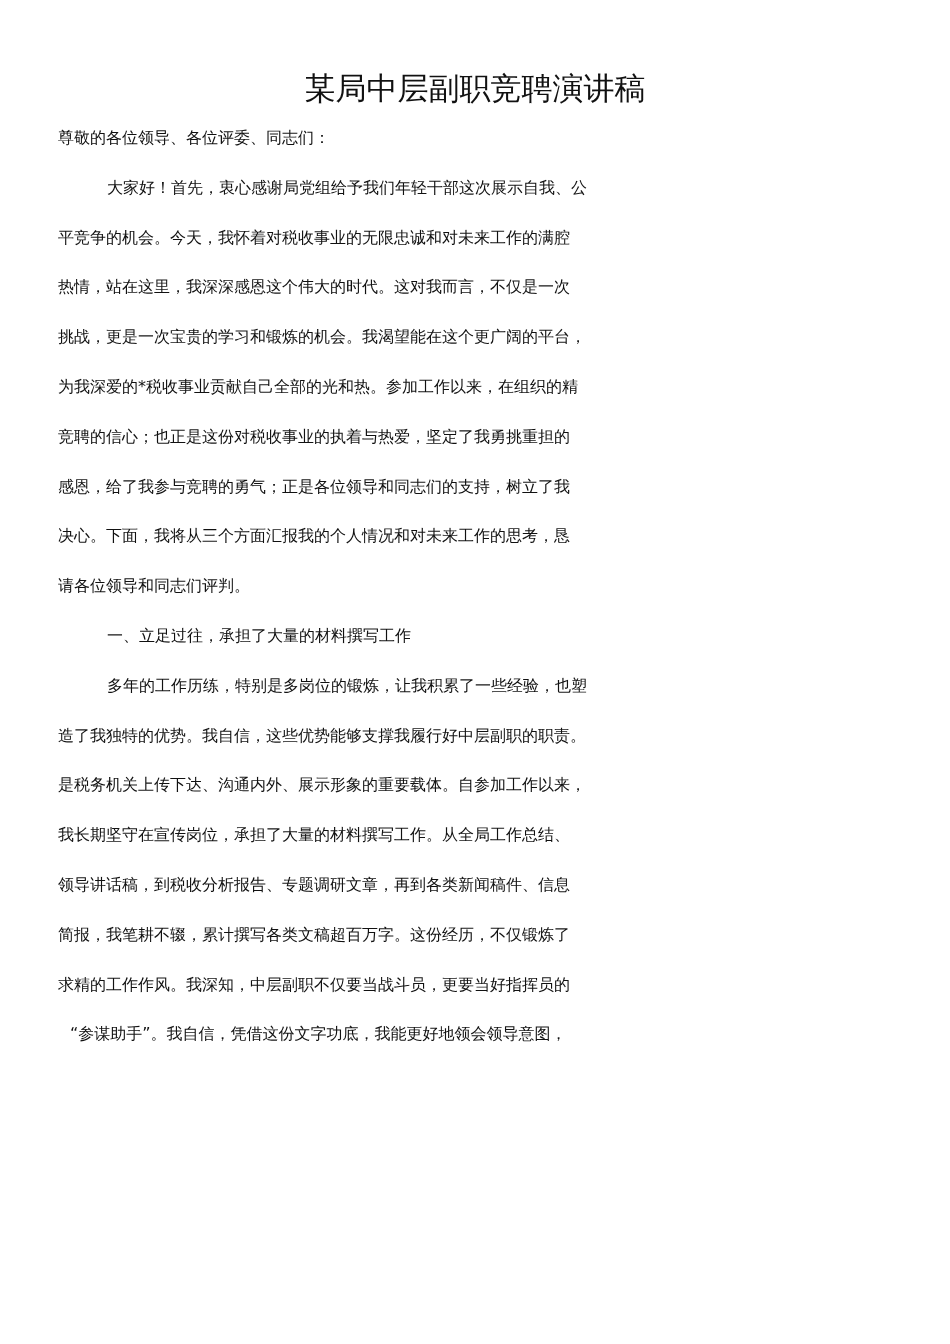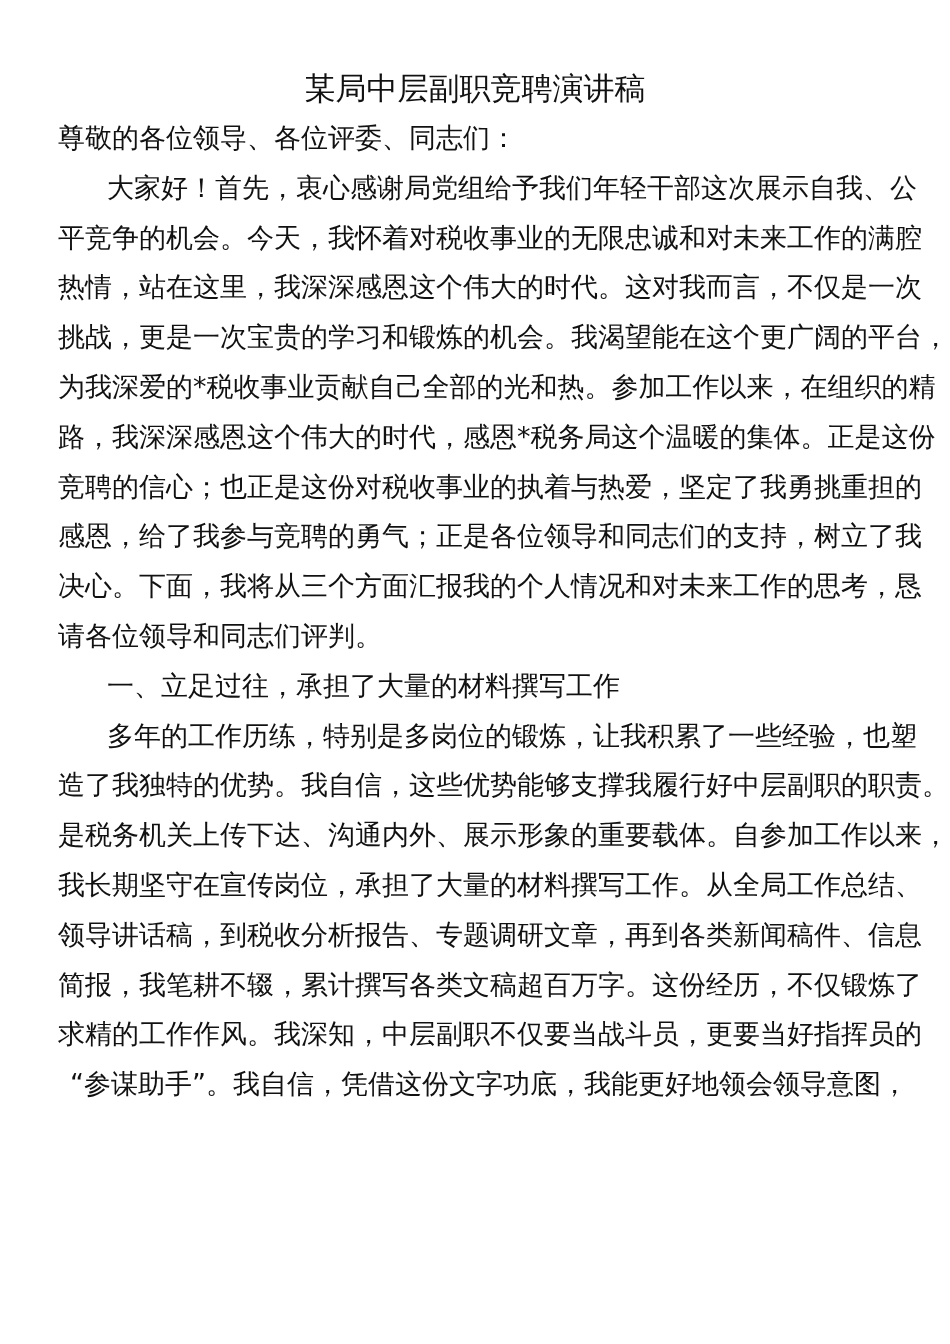--- a/index.html
+++ b/index.html
@@ -38,21 +38,21 @@
     }
     .body-text {
       position: absolute;
       left: 58px;
       top: 113px;
       width: 840px;
     }
     .line {
       height: 49.8px;
       line-height: 49.8px;
-      font-size: 27px;
+      font-size: 16px;
       white-space: nowrap;
       color: #111111;
     }
     .line.indent {
       padding-left: 49px;
     }
     .line.heading {
       padding-left: 49px;
     }
   </style>
@@ -62,21 +62,20 @@
 <div class="page">
   <div class="title">某局中层副职竞聘演讲稿</div>
 
   <div class="body-text">
     <div class="line">尊敬的各位领导、各位评委、同志们：</div>
     <div class="line indent">大家好！首先，衷心感谢局党组给予我们年轻干部这次展示自我、公</div>
     <div class="line">平竞争的机会。今天，我怀着对税收事业的无限忠诚和对未来工作的满腔</div>
     <div class="line">热情，站在这里，我深深感恩这个伟大的时代。这对我而言，不仅是一次</div>
     <div class="line">挑战，更是一次宝贵的学习和锻炼的机会。我渴望能在这个更广阔的平台，</div>
     <div class="line">为我深爱的*税收事业贡献自己全部的光和热。参加工作以来，在组织的精</div>
-    <div class="line">路，我深深感恩这个伟大的时代，感恩*税务局这个温暖的集体。正是这份</div>
     <div class="line">竞聘的信心；也正是这份对税收事业的执着与热爱，坚定了我勇挑重担的</div>
     <div class="line">感恩，给了我参与竞聘的勇气；正是各位领导和同志们的支持，树立了我</div>
     <div class="line">决心。下面，我将从三个方面汇报我的个人情况和对未来工作的思考，恳</div>
     <div class="line">请各位领导和同志们评判。</div>
     <div class="line heading">一、立足过往，承担了大量的材料撰写工作</div>
     <div class="line indent">多年的工作历练，特别是多岗位的锻炼，让我积累了一些经验，也塑</div>
     <div class="line">造了我独特的优势。我自信，这些优势能够支撑我履行好中层副职的职责。</div>
     <div class="line">是税务机关上传下达、沟通内外、展示形象的重要载体。自参加工作以来，</div>
     <div class="line">我长期坚守在宣传岗位，承担了大量的材料撰写工作。从全局工作总结、</div>
     <div class="line">领导讲话稿，到税收分析报告、专题调研文章，再到各类新闻稿件、信息</div>

